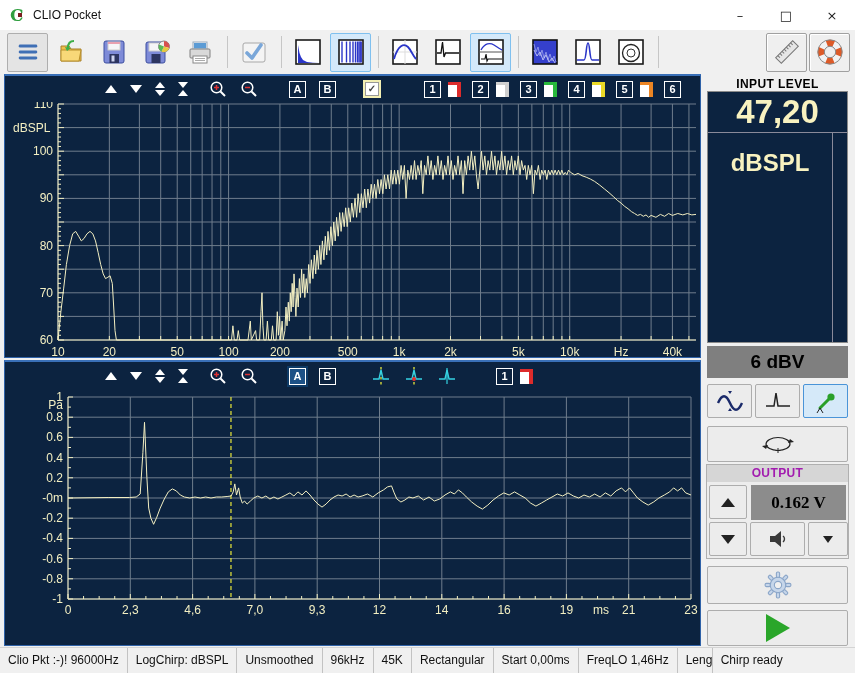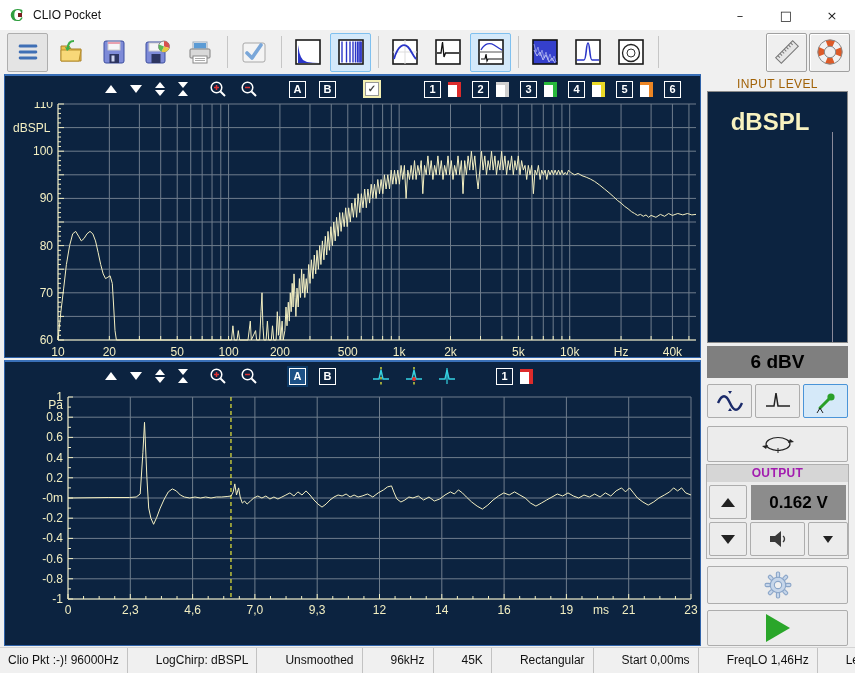--- a/index.html
+++ b/index.html
@@ -45,45 +45,45 @@
   .numbox{width:15px;height:15px;border:1px solid #fff;color:#fff;font-size:11px;font-weight:bold;
           display:flex;align-items:center;justify-content:center;}
   .page{width:13px;height:15px;background:#fff;}
   .slotpair{display:flex;align-items:center;gap:7px;margin-right:11px;flex:0 0 auto;}
   .chartsvg{position:absolute;left:0;}
   
   .readout{position:absolute;left:57px;top:257px;width:629px;height:22px;border:1px solid #93a0ad;
            display:flex;align-items:center;gap:26px;padding-left:14px;box-sizing:border-box;
            color:#f2f200;font-size:12px;}
   
-  .rp-label{position:absolute;color:#a16207;font-weight:normal;font-size:12px;text-align:center;letter-spacing:.4px;}
+  .rp-label{position:absolute;color:#000000;font-weight:bold;font-size:12px;text-align:center;letter-spacing:.4px;}
   .meter{position:absolute;left:707px;top:91px;width:141px;height:252px;background:#0c2340;
          border:1px solid #8a8a8a;box-sizing:border-box;}
   .meter .val{height:40px;display:flex;align-items:center;justify-content:center;
               color:#f8f2c0;font-size:33px;font-weight:bold;border-bottom:1px solid #8a8a9a;}
   .meter .unit{margin-top:16px;text-align:center;width:124px;color:#f8f2c0;font-size:24px;font-weight:bold;}
   .meter .track{position:absolute;left:124px;top:40px;bottom:0;width:1px;background:#8a8a9a;}
   .dbv{position:absolute;left:707px;top:346px;width:141px;height:32px;background:#7f7f7f;
        color:#000;font-size:19px;font-weight:bold;display:flex;align-items:center;justify-content:center;}
   .rbtn{position:absolute;background:#ececec;border:1px solid #adadad;border-radius:2px;
         display:flex;align-items:center;justify-content:center;box-sizing:border-box;}
   .rbtn.sel{background:#d5e9f9;border-color:#4a94d8;}
   .outgroup{position:absolute;left:706px;top:464px;width:143px;height:95px;border:1px solid #b0b0b0;
             box-sizing:border-box;background:#ededed;}
   .outhead{height:17px;background:#d6d6d6;color:#a21caf;font-weight:bold;font-size:12px;
            text-align:center;letter-spacing:.4px;line-height:17px;}
   .outval{position:absolute;left:44px;top:20px;width:95px;height:35px;background:#8c8c8c;
-          color:#000;font-size:17px;font-weight:bold;display:flex;align-items:center;justify-content:center;}
+          color:#000;font-size:17px;font-weight:bold;display:flex;align-items:center;justify-content:center;font-family:Liberation Serif, serif;}
   .btri-u{width:0;height:0;border-left:7px solid transparent;border-right:7px solid transparent;border-bottom:9px solid #222;}
   .btri-d{width:0;height:0;border-left:7px solid transparent;border-right:7px solid transparent;border-top:9px solid #222;}
   .btri-ds{width:0;height:0;border-left:5px solid transparent;border-right:5px solid transparent;border-top:7px solid #222;}
   .playtri{width:0;height:0;border-left:24px solid #2aa62a;border-top:14px solid transparent;border-bottom:14px solid transparent;}
   
   .statusbar{position:absolute;left:0;bottom:0;width:855px;height:25px;background:#f0f0f0;
-             border-top:1px solid #d4d4d4;display:flex;font-size:12px;color:#111;gap:20px;}
+             border-top:1px solid #d4d4d4;display:flex;font-size:12px;color:#111;}
   .seg{line-height:24px;padding:0 8px;border-right:1px solid #c2c2c2;white-space:nowrap;flex:0 0 auto;}
   .seg.clip{width:26px;padding-right:0;overflow:hidden;}
   .seg.last{flex:1 1 auto;border-right:none;overflow:hidden;}
 </style>
 </head>
 <body>
 
 <div class="app">
 
   <div class="titlebar">
@@ -644,20 +644,21 @@
         <text x="58" y="152.4" text-anchor="end" fill="#f3efc2" font-size="12" font-family="Liberation Sans, sans-serif">-0.4</text>
         <text x="58" y="172.6" text-anchor="end" fill="#f3efc2" font-size="12" font-family="Liberation Sans, sans-serif">-0.6</text>
         <text x="58" y="192.8" text-anchor="end" fill="#f3efc2" font-size="12" font-family="Liberation Sans, sans-serif">-0.8</text>
         <text x="58" y="213" text-anchor="end" fill="#f3efc2" font-size="12" font-family="Liberation Sans, sans-serif">-1</text>
         <text x="58" y="19" text-anchor="end" fill="#f3efc2" font-size="12" font-family="Liberation Sans, sans-serif">Pa</text>
       </svg>
   </div>
 
   <div class="rp-label" style="left:706px;top:77px;width:143px">INPUT LEVEL</div>
   <div class="meter">
+    <div class="val">47,20</div>
     <div class="unit">dBSPL</div>
     <div class="track"></div>
   </div>
   <div class="dbv">6 dBV</div>
 
   <div class="rbtn" style="left:707px;top:384px;width:45px;height:34px">
     <svg width="30" height="22" viewBox="0 0 30 22">
       <path d="M3,13 C7,4 11,4 15,13 S23,22 27,13" fill="none" stroke="#1a2a6a" stroke-width="2.4"></path>
       <polygon points="13,1 17,1 15,4" fill="#1a2a6a"></polygon>
         <polygon points="13,21 17,21 15,18" fill="#1a2a6a"></polygon>

